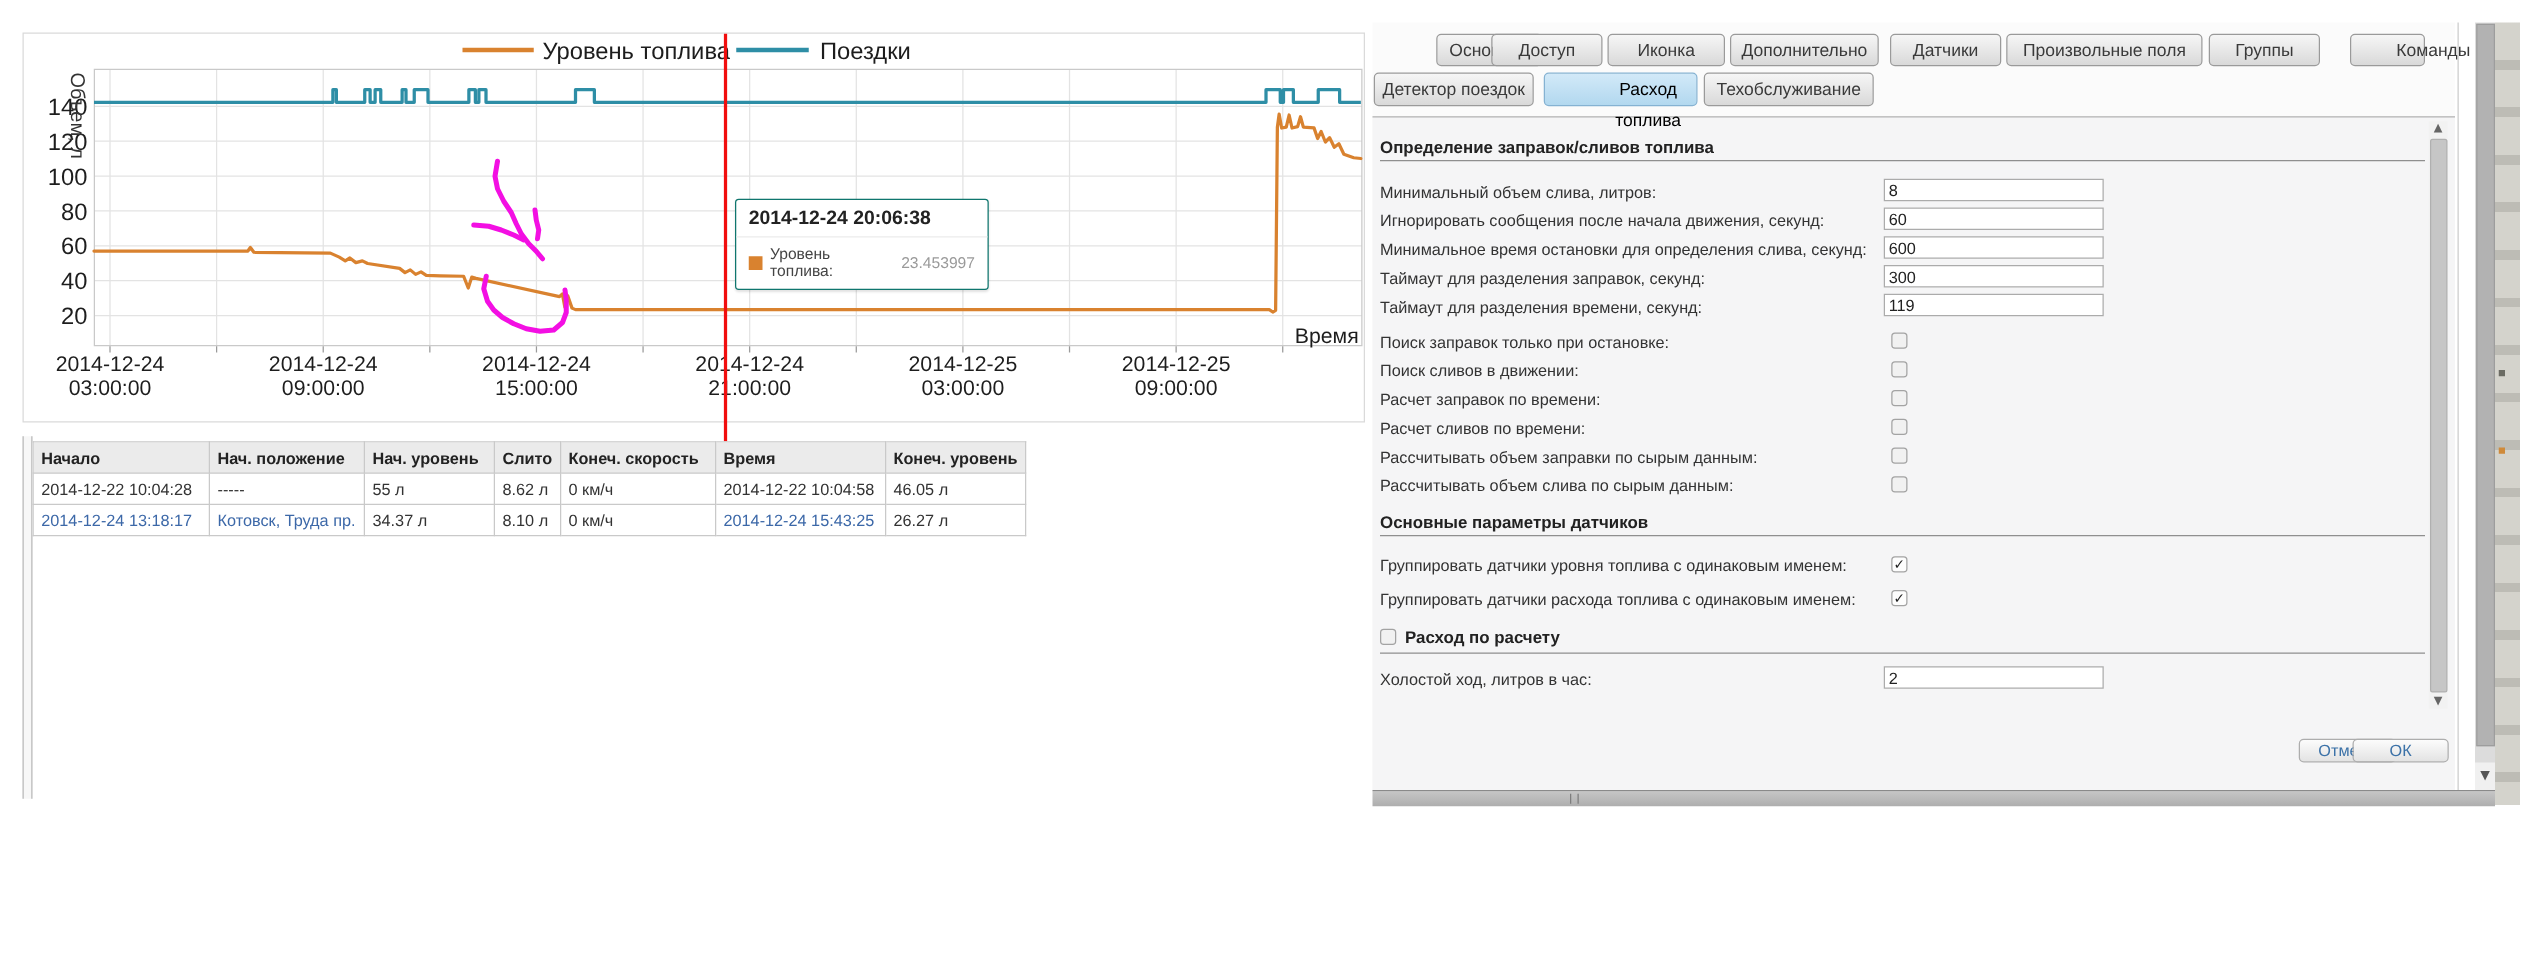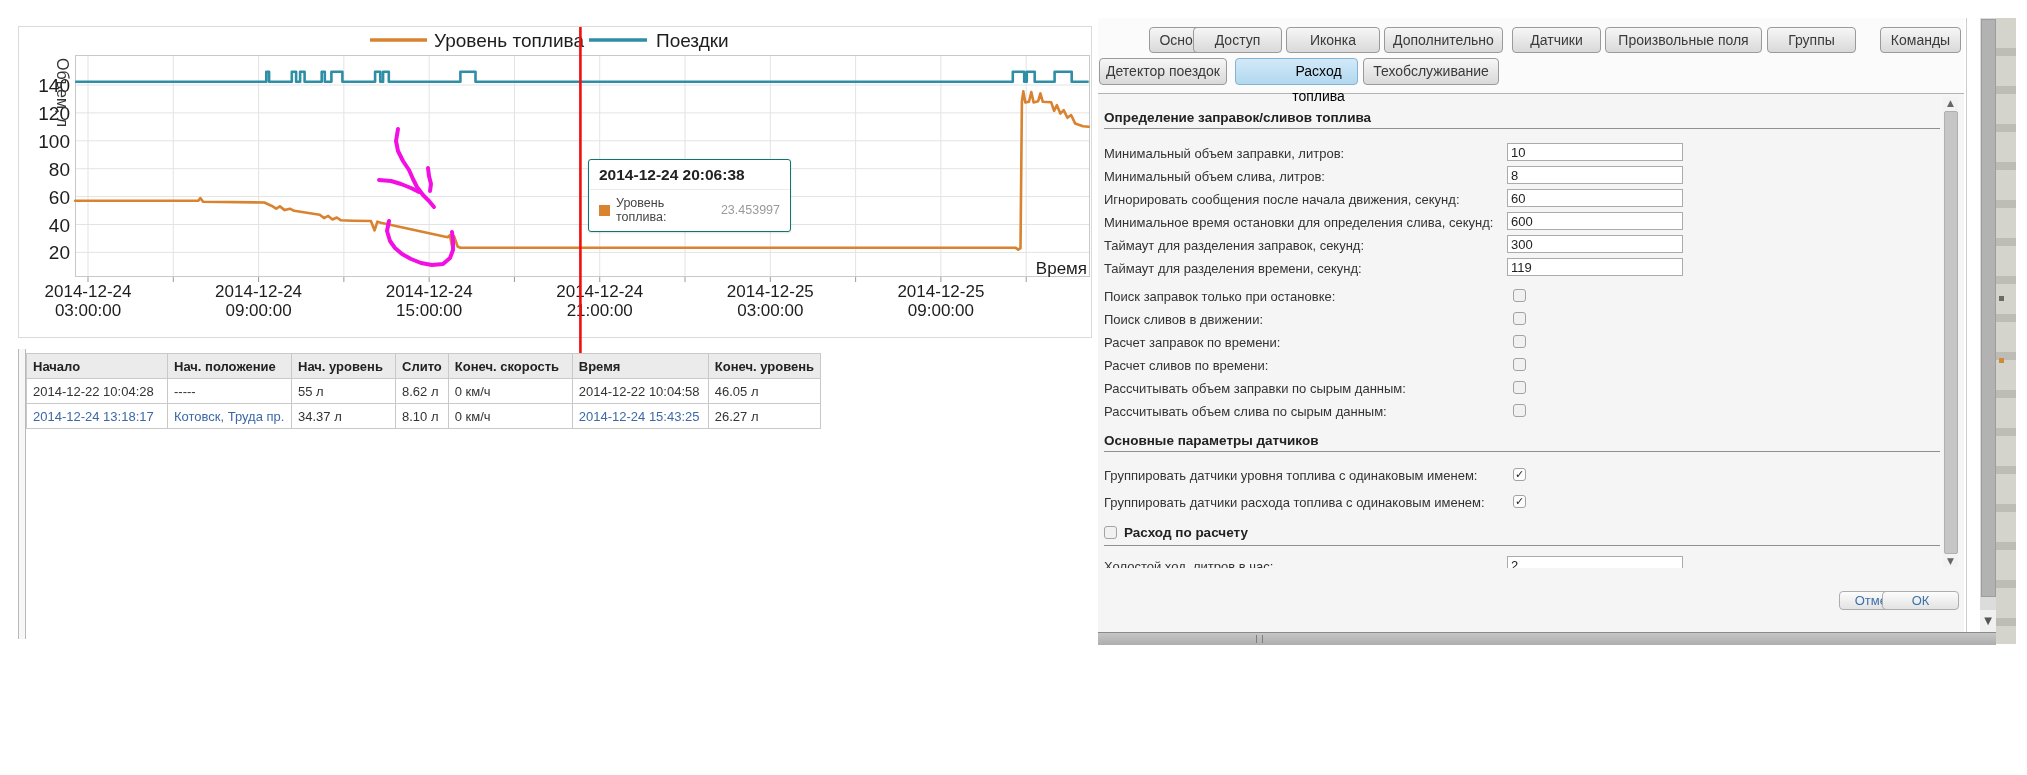--- a/index.html
+++ b/index.html
@@ -192,33 +192,32 @@
 <div id="dialog-bg"></div>
 <div id="content-bg"></div>
 <div id="tabs-row1">
       <div class="tab" style="left: 1149px; top: 27px; width: 85px; height: 26px;">Основное</div>
       <div class="tab" style="left: 1193px; top: 27px; width: 89px; height: 26px;">Доступ</div>
       <div class="tab" style="left: 1286px; top: 27px; width: 94px; height: 26px;">Иконка</div>
       <div class="tab" style="left: 1384px; top: 27px; width: 119px; height: 26px;">Дополнительно</div>
       <div class="tab" style="left: 1512px; top: 27px; width: 89px; height: 26px;">Датчики</div>
       <div class="tab" style="left: 1605px; top: 27px; width: 157px; height: 26px;">Произвольные поля</div>
       <div class="tab" style="left: 1767px; top: 27px; width: 89px; height: 26px;">Группы</div>
-      <div class="tab" style="left: 1880px; top: 27px; width: 81px; height: 26px;">Команды</div>
+      <div class="tab" style="left: 1880px; top: 27px; width: 60px; height: 26px; padding-left: 36px;">Команды</div>
     </div>
 <div id="tabs-row2">
       <div class="tab row2" style="left: 1099px; top: 58px; width: 128px; height: 27px;">Детектор поездок</div>
       <div class="tab row2 active" style="left: 1235px; top: 58px; width: 123px; height: 27px; padding-left: 44px;">Расход топлива</div>
       <div class="tab row2" style="left: 1363px; top: 58px; width: 136px; height: 27px;">Техобслуживание</div>
     </div>
 
 <div id="fields">
   <div class="sect-title" id="sect1-title">Определение заправок/сливов топлива</div>
   <hr class="sect-rule">
   <div id="input-rows">
-        <div class="frow"><span>Минимальный объем заправки, литров:</span><input type="text" value="10" style=""></div>
         <div class="frow"><span>Минимальный объем слива, литров:</span><input type="text" value="8" style=""></div>
         <div class="frow"><span>Игнорировать сообщения после начала движения, секунд:</span><input type="text" value="60" style=""></div>
         <div class="frow"><span>Минимальное время остановки для определения слива, секунд:</span><input type="text" value="600" style=""></div>
         <div class="frow"><span>Таймаут для разделения заправок, секунд:</span><input type="text" value="300" style=""></div>
         <div class="frow"><span>Таймаут для разделения времени, секунд:</span><input type="text" value="119" style=""></div>
       </div>
   <div id="cb-rows">
         <div class="frow"><span>Поиск заправок только при остановке:</span><span class="cbox"></span></div>
         <div class="frow"><span>Поиск сливов в движении:</span><span class="cbox"></span></div>
         <div class="frow"><span>Расчет заправок по времени:</span><span class="cbox"></span></div>

